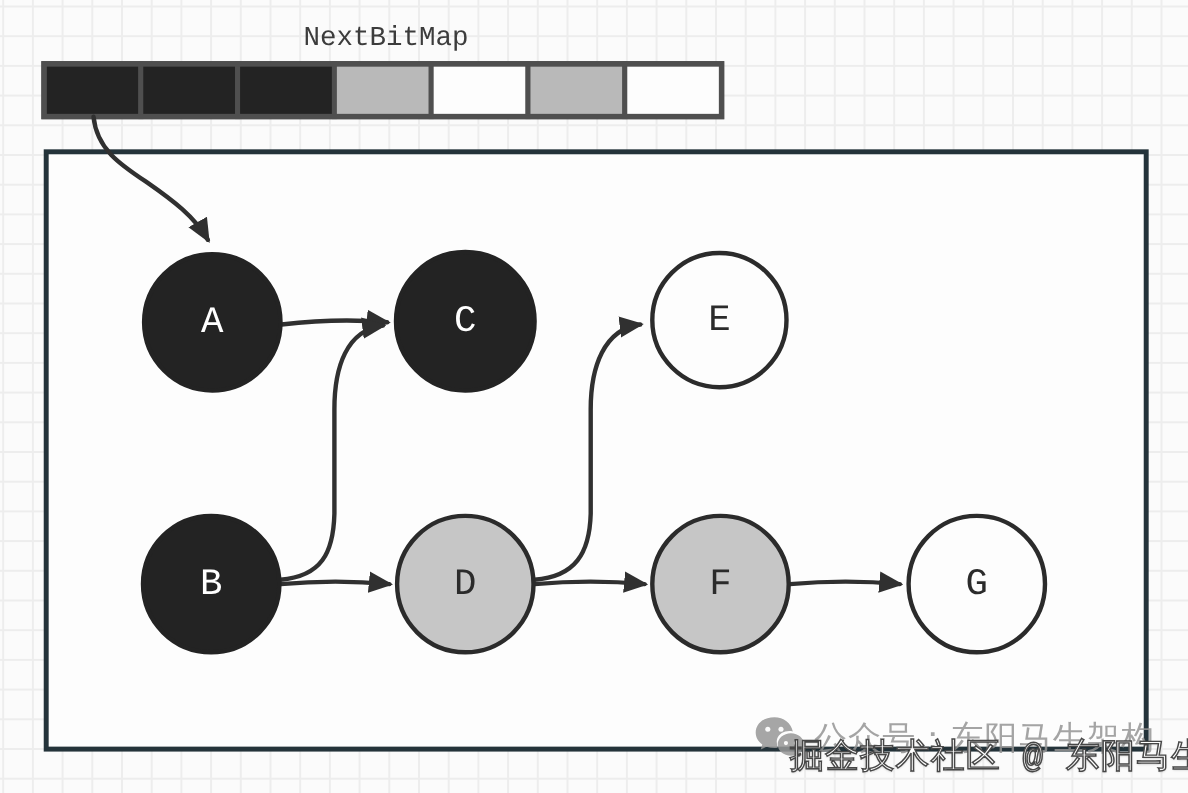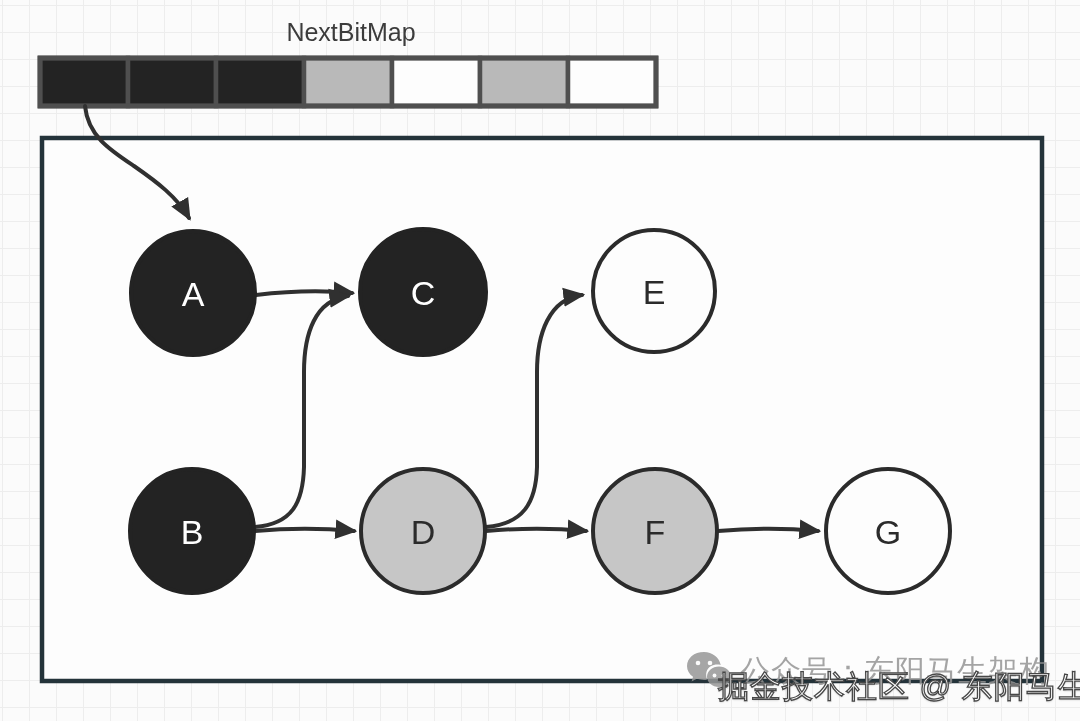--- a/index.html
+++ b/index.html
@@ -1,18 +1,18 @@
 <!DOCTYPE html>
 <html><head>
 <meta charset="utf-8">
 <style>
   html,body{margin:0;padding:0;}
   .canvas{
     position:relative;width:1080px;height:721px;overflow:hidden;
-    font-family:Liberation Sans, sans-serif;
+    font-family:Liberation Mono, monospace;
     background-color:#fbfbfb;
     background-image:
       linear-gradient(#ededed 1.5px, transparent 1.5px),
       linear-gradient(90deg, #ededed 1.5px, transparent 1.5px);
     background-size:27px 27px;
     background-position:2px 5px;
   }
   svg.stage{position:absolute;left:0;top:0;}
   .edge{fill:none;stroke:#303030;stroke-width:4;stroke-linecap:round;}
   .cell{stroke:#4f4f4f;stroke-width:4.5;}

